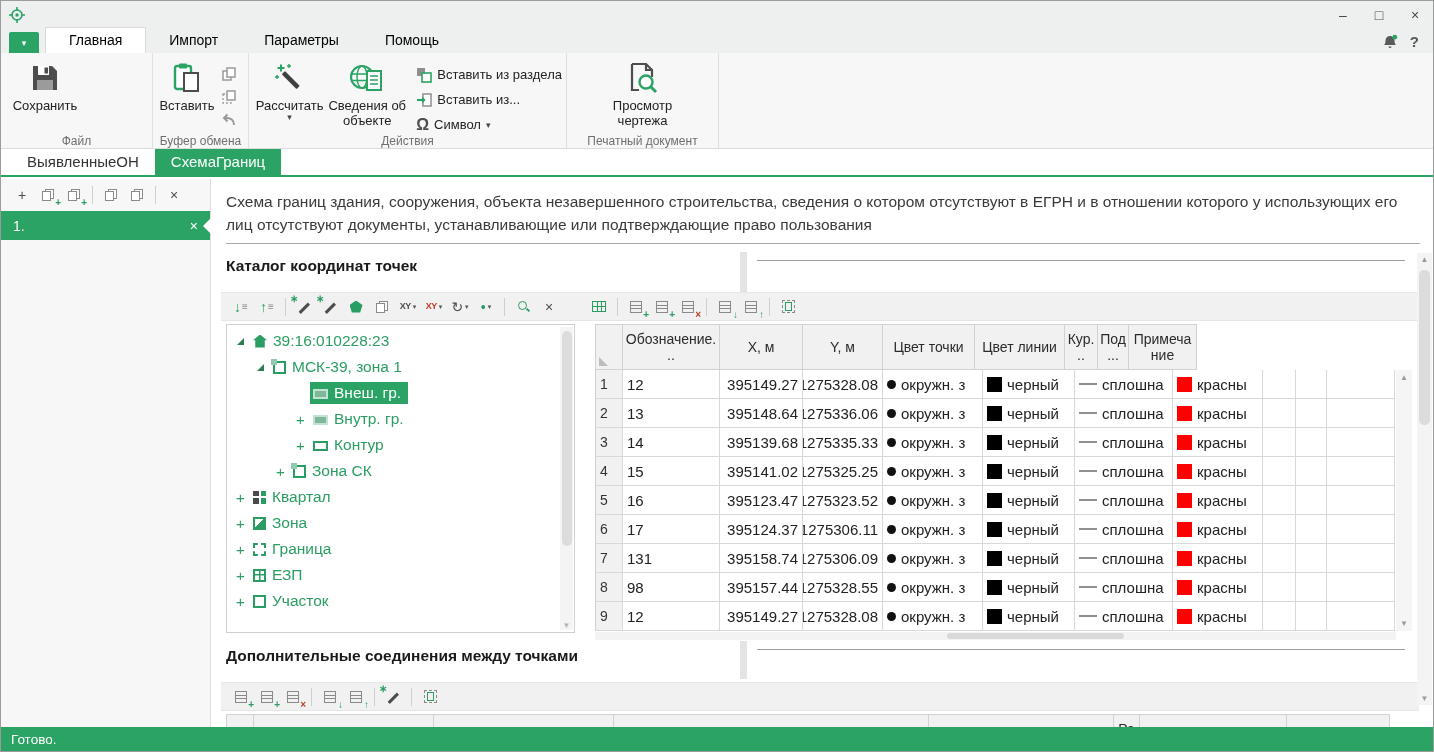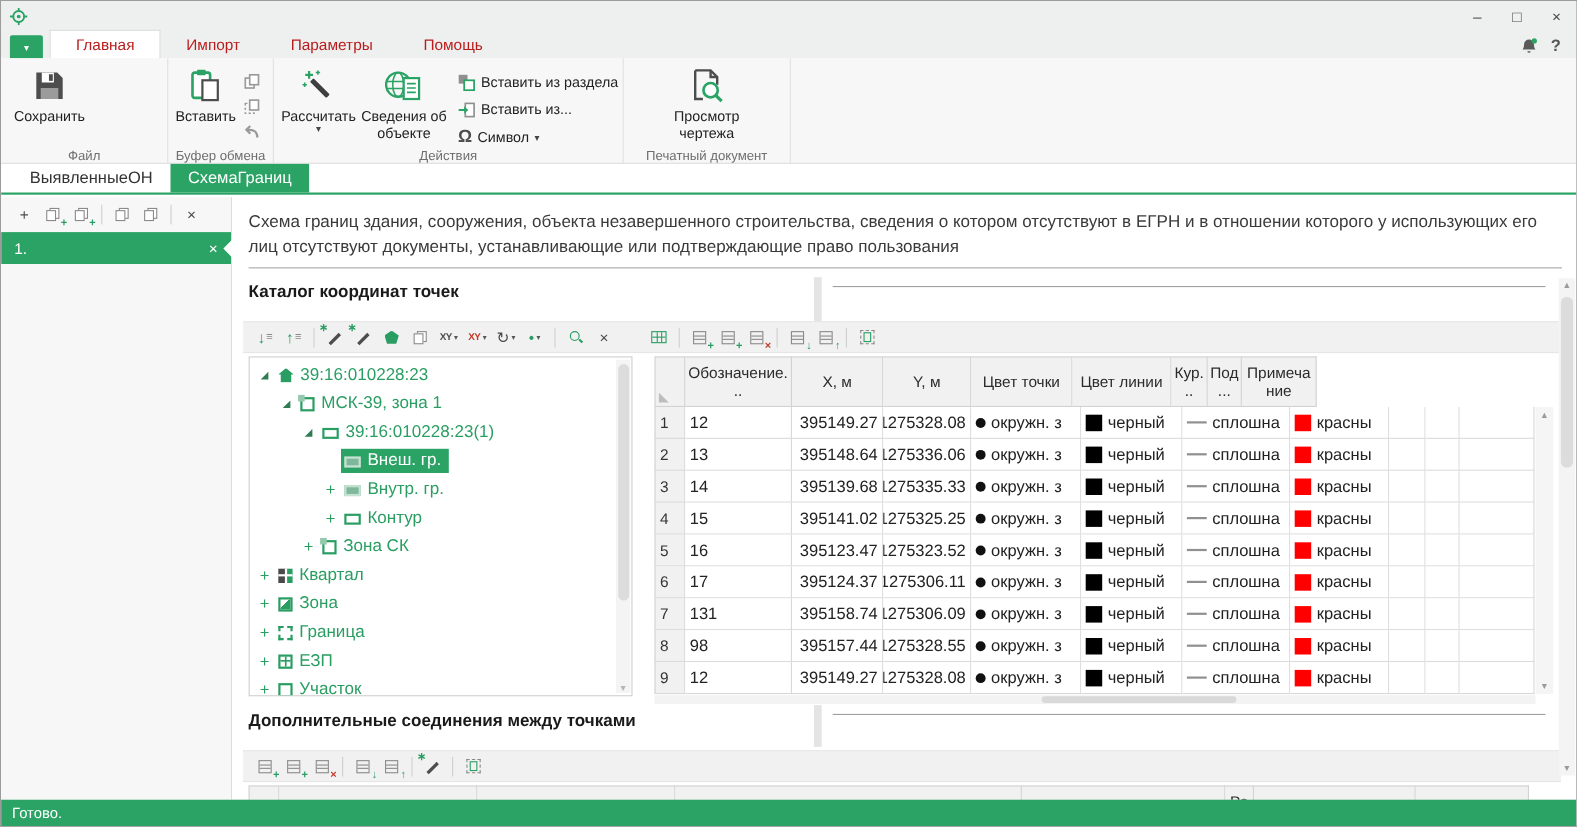--- a/index.html
+++ b/index.html
@@ -9,21 +9,21 @@
 
   
   .titlebar{position:absolute;left:0;top:0;right:0;height:28px;background:#eef0ef;display:flex;align-items:center;padding-left:8px}
   .title{font-size:13px;color:#3a3a3a;margin-left:8px}
   .win-controls{margin-left:auto;display:flex}
   .wc{width:36px;height:28px;display:flex;align-items:center;justify-content:center;font-size:14px;color:#4a4a4a;cursor:default}
 
   
   .menubar{position:absolute;left:0;top:28px;right:0;height:24px;background:#eef0ef;display:flex;align-items:flex-end}
   .menu-btn{width:30px;height:21px;background:#2aa365;color:#fff;display:flex;align-items:center;justify-content:center;font-size:9px;margin:0 6px 0 8px;border-radius:2px 2px 0 0}
-  .mtab{padding:4px 23px 5px;font-size:14px;color:#b91c1c}
+  .mtab{padding:4px 23px 5px;font-size:14px;color:#000000}
   .mtab.active{background:#fff;border:1px solid #d9d9d9;border-bottom:none}
   .menubar-right{margin-left:auto;display:flex;align-items:center;gap:12px;padding:0 14px 3px 0}
   .help{font-size:15px;color:#555;font-weight:bold}
 
   
   .ribbon{position:absolute;left:0;top:52px;right:0;height:96px;background:#f7f7f7;border-bottom:1px solid #dcdcdc;display:flex}
   .rgroup{position:relative;border-right:1px solid #e0e0e0;padding:3px 4px 15px;display:flex;align-items:flex-start;height:96px}
   .glabel{position:absolute;bottom:1px;left:0;right:0;text-align:center;font-size:12px;color:#6f6f6f;white-space:nowrap}
   .rbtn{display:flex;flex-direction:column;align-items:center;padding:4px 2px;font-size:13px;color:#222;text-align:center;line-height:15px}
   .ricon{height:35px;display:flex;align-items:center;margin-bottom:3px}
@@ -425,27 +425,20 @@
                 <span class="tree-label">39:16:010228:23</span>
               </span>
             </div>
             <div class="tree-row" style="padding-left: 26px;">
               <span class="exp exp-open"></span>
               <span class="tree-inner">
                 <span class="ti ti-cs-zone"></span>
                 <span class="tree-label">МСК-39, зона 1</span>
               </span>
             </div>
-            <div class="tree-row" style="padding-left: 46px;">
-              <span class="exp exp-open"></span>
-              <span class="tree-inner">
-                <span class="ti ti-contour"></span>
-                <span class="tree-label">39:16:010228:23(1)</span>
-              </span>
-            </div>
             <div class="tree-row" style="padding-left: 66px;">
               <span class="exp"></span>
               <span class="tree-inner sel">
                 <span class="ti ti-boundary"></span>
                 <span class="tree-label">Внеш. гр.</span>
               </span>
             </div>
             <div class="tree-row" style="padding-left: 66px;">
               <span class="exp">+</span>
               <span class="tree-inner">

